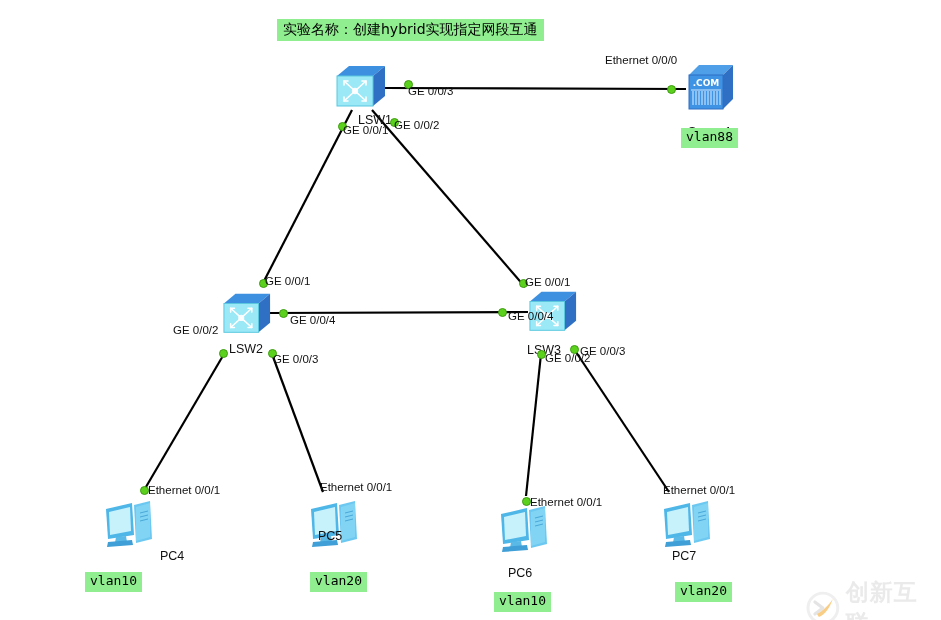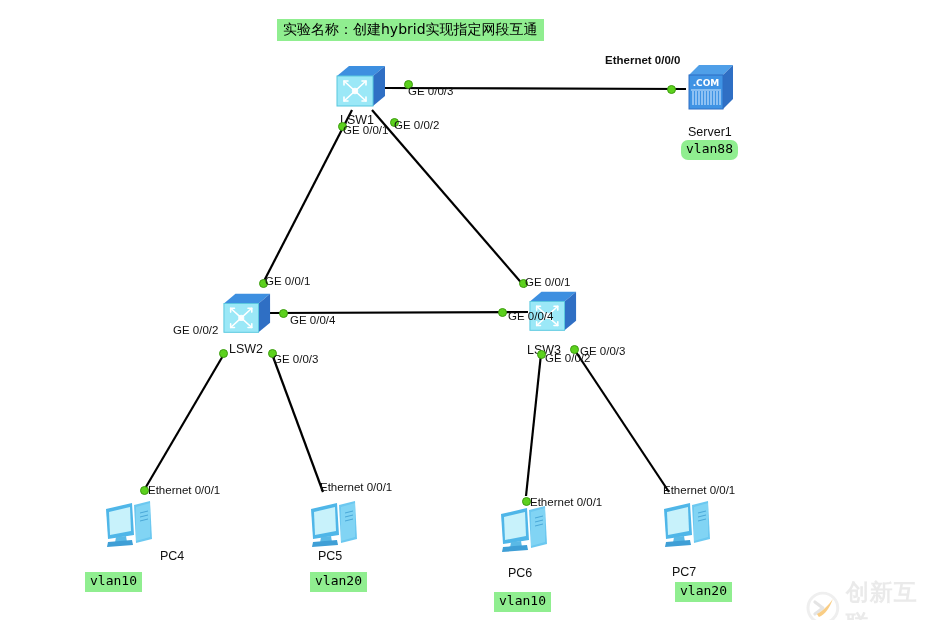--- a/index.html
+++ b/index.html
@@ -105,21 +105,21 @@
         <path d="M22,29 L11,39"></path>
           <path d="M22,29 L33,39"></path>
         <path d="M11,19 l0,4 M11,19 l4,0"></path>
         <path d="M33,19 l0,4 M33,19 l-4,0"></path>
         <path d="M11,39 l0,-4 M11,39 l4,0"></path>
         <path d="M33,39 l0,-4 M33,39 l-4,0"></path>
       </g>
       <circle cx="22" cy="29" r="3.2" fill="#ffffff" opacity="0.9"></circle>
     </svg>
   </div>
-  <div class="device-label" style="left:340px;top:113px;">LSW1</div>
+  <div class="device-label" style="left:358px;top:113px;">LSW1</div>
   <div class="dot" style="left:404px;top:80px;"></div>
   <div class="port-label" style="left:408px;top:85px;">GE 0/0/3</div>
   <div class="dot" style="left:338px;top:122px;"></div>
   <div class="port-label" style="left:343px;top:124px;">GE 0/0/1</div>
   <div class="dot" style="left:390px;top:118px;"></div>
   <div class="port-label" style="left:394px;top:119px;">GE 0/0/2</div>
 
   <div class="node" style="left:685px;top:61px;">
     <svg width="52" height="54" viewBox="0 0 52 54">
       <polygon points="4,14 14,4 48,4 38,14" fill="#4f9fe8"></polygon>
@@ -137,22 +137,22 @@
         <line x1="26" y1="30" x2="26" y2="44"></line>
         <line x1="29" y1="30" x2="29" y2="44"></line>
         <line x1="32" y1="30" x2="32" y2="44"></line>
         <line x1="35" y1="30" x2="35" y2="44"></line>
       </g>
       <line x1="6" y1="29" x2="36" y2="29" stroke="#cfe8ff" stroke-width="1"></line>
     </svg>
   </div>
   <div class="device-label" style="left:688px;top:117px;margin-top:8px;">Server1</div>
   <div class="dot" style="left:667px;top:85px;"></div>
-  <div class="port-label" style="left:605px;top:54px;font-weight:bold;">Ethernet 0/0/0</div>
-  <div class="vlan-badge" style="left:681px;top:140px;border-radius:7px;">vlan88</div>
+  <div class="port-label" style="left:605px;top:54px;">Ethernet 0/0/0</div>
+  <div class="vlan-badge" style="left:681px;top:128px;">vlan88</div>
 
   <div class="node" style="left:220px;top:290px;">
     <svg width="54" height="50" viewBox="0 0 56 52">
       <polygon points="4,14 16,4 52,4 40,14" fill="#3d8fe0"></polygon>
       <polygon points="52,4 52,34 40,44 40,14" fill="#2f6fc4"></polygon>
       <rect x="4" y="14" width="36" height="30" fill="#9be8f7"></rect>
       <rect x="4" y="14" width="36" height="30" fill="none" stroke="#58c7de" stroke-width="1"></rect>
       <g stroke="#ffffff" stroke-width="1.6" fill="none" stroke-linecap="round">
         <path d="M22,29 L11,19"></path>
           <path d="M22,29 L33,19"></path>
@@ -233,21 +233,21 @@
         <line x1="40" y1="16" x2="48" y2="14"></line>
         <line x1="40" y1="20" x2="48" y2="18"></line>
         <line x1="40" y1="24" x2="48" y2="22"></line>
       </g>
       <polygon points="6,12 32,6 34,38 8,42" fill="#4fb6e8"></polygon>
       <polygon points="9,15 30,10 31,34 10,38" fill="#c8f2fb"></polygon>
       <polygon points="16,40 26,39 27,45 15,46" fill="#5ab9e6"></polygon>
       <polygon points="8,45 32,43 33,48 7,50" fill="#3f9fd6"></polygon>
     </svg>
   </div>
-  <div class="device-label" style="left:318px;top:549px;">PC5</div>
+  <div class="device-label" style="left:318px;top:529px;">PC5</div>
   <div class="port-label" style="left:320px;top:481px;">Ethernet 0/0/1</div>
   <div class="vlan-badge" style="left:310px;top:572px;">vlan20</div>
 
   <div class="node" style="left:495px;top:502px;">
     <svg width="58" height="52" viewBox="0 0 58 52">
       <polygon points="34,8 50,4 52,42 36,46" fill="#6cc8f0"></polygon>
       <polygon points="36,10 50,6 50,40 36,44" fill="#8fdcf7" opacity=".6"></polygon>
       <g stroke="#4aa8d8" stroke-width="1">
         <line x1="40" y1="16" x2="48" y2="14"></line>
         <line x1="40" y1="20" x2="48" y2="18"></line>
@@ -272,21 +272,21 @@
         <line x1="40" y1="16" x2="48" y2="14"></line>
         <line x1="40" y1="20" x2="48" y2="18"></line>
         <line x1="40" y1="24" x2="48" y2="22"></line>
       </g>
       <polygon points="6,12 32,6 34,38 8,42" fill="#4fb6e8"></polygon>
       <polygon points="9,15 30,10 31,34 10,38" fill="#c8f2fb"></polygon>
       <polygon points="16,40 26,39 27,45 15,46" fill="#5ab9e6"></polygon>
       <polygon points="8,45 32,43 33,48 7,50" fill="#3f9fd6"></polygon>
     </svg>
   </div>
-  <div class="device-label" style="left:672px;top:549px;margin-top:16px;">PC7</div>
+  <div class="device-label" style="left:672px;top:549px;">PC7</div>
   <div class="port-label" style="left:663px;top:484px;">Ethernet 0/0/1</div>
   <div class="vlan-badge" style="left:675px;top:582px;">vlan20</div>
 
   <div class="watermark" style="left:806px;top:577px;">
     <svg width="34" height="34" viewBox="0 0 34 34">
       <circle cx="17" cy="17" r="15" fill="none" stroke="#e2e2e2" stroke-width="3"></circle>
       <path d="M9,11 L17,17 L9,23" fill="none" stroke="#cfcfcf" stroke-width="3.2" stroke-linecap="round" stroke-linejoin="round"></path>
       <path d="M11,23 C17,20 23,14 27,8 C24,17 19,24 13,26 Z" fill="#f5a623"></path>
     </svg>
     <span class="wm-text">创新互联</span>

